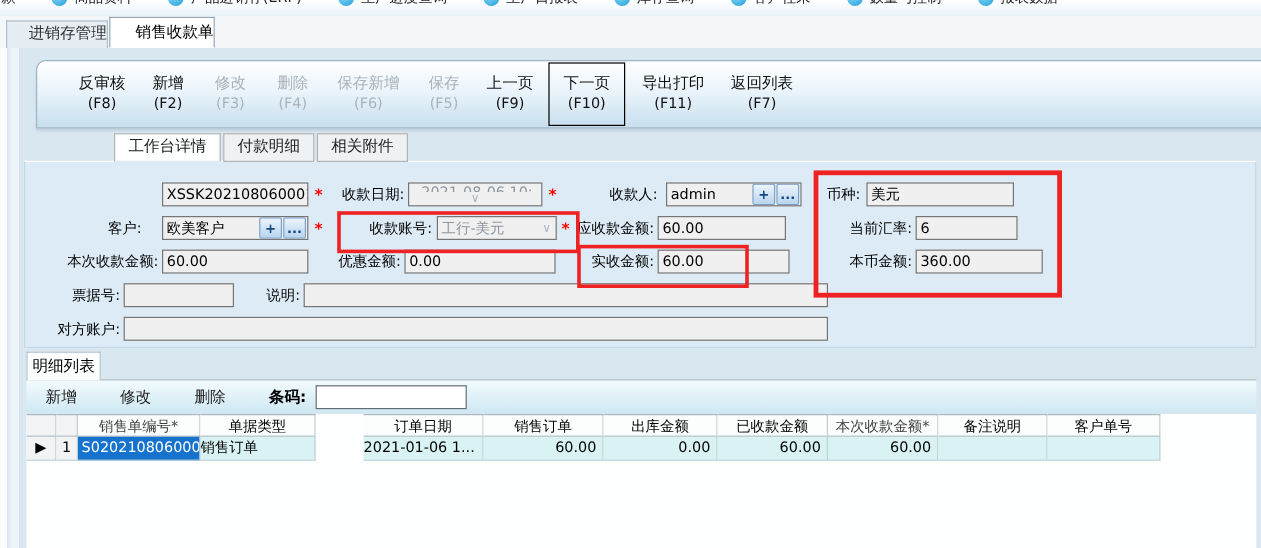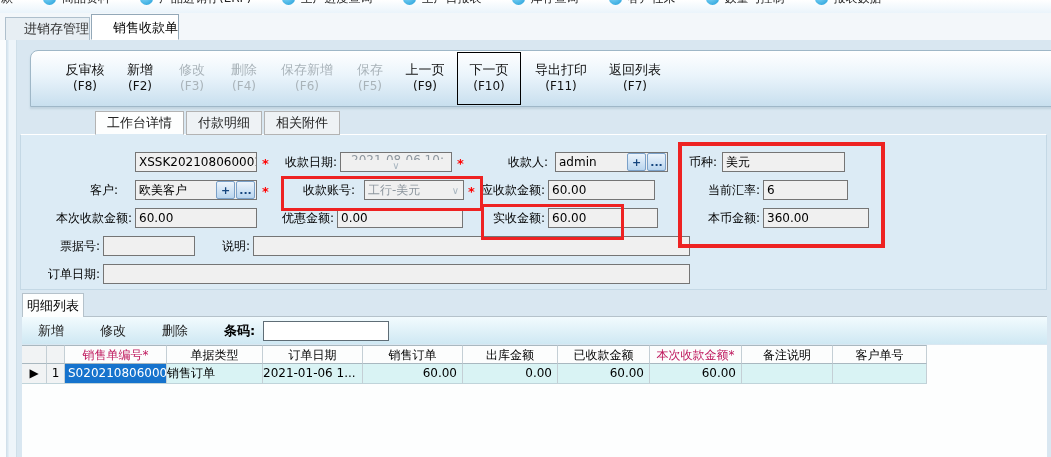--- a/index.html
+++ b/index.html
@@ -71,26 +71,26 @@
   .dbtn{margin-left:16px;font-size:13px;color:#222;cursor:pointer;white-space:nowrap;}
   .dbtn + .dbtn{margin-left:36px;}
   .bclabel{margin-left:36px;font-size:13px;font-weight:bold;white-space:nowrap;}
   .bcinput{margin-left:8px;width:126px;height:20px;box-sizing:border-box;background:#fff;border:1px solid #5f6d76;}
 
   .grid{position:absolute;left:22px;top:305px;right:4px;bottom:0;background:#fdfefe;overflow:hidden;}
   .grow{display:flex;}
   .gc{box-sizing:border-box;border-right:1px solid #c4cfd5;overflow:hidden;white-space:nowrap;}
   .ghead .gc{height:19px;line-height:18px;text-align:center;background:#fcfdfd;
              border-top:1px solid #a9b8c0;border-bottom:1px solid #a9b8c0;font-size:12px;}
-  .ghead .gc.red{color:#be185d;}
+  .ghead .gc.red{color:#404040;}
   .gdata .gc{height:20px;line-height:19px;background:#d9f3f4;border-bottom:1px solid #c0d4da;font-size:12px;}
   .gc.sel{background:#1673cd;color:#fff;padding-left:3px;}
   .gc.tl{padding-left:0;} .gc.tr{text-align:right;padding-right:5px;}
   .gc.ind{background:#f1f3f4;text-align:center;}
-  .c0{width:25px;} .cn{width:18px;} .c2{width:102px;} .c3{width:96px;} .c4{width:100px;}
+  .c0{width:25px;} .cn{width:18px;} .c2{width:102px;} .c3{width:96px;} .c4{width:100px;margin-left:40px;}
   .c5{width:100px;} .c6{width:95px;} .c7{width:92px;} .c8{width:92px;} .c9{width:91px;} .c10{width:94px;}
   .tri{font-size:9px;line-height:20px;}
 </style>
 </head>
 <body>
 
 <div id="root">
 
   <div class="menubar">
     <div class="menubar-inner">
@@ -212,21 +212,21 @@
         <span class="fval">美元</span>
       </div>
 
     <div class="flabel r2" style="left:16px;width:102px;">客户:</div>
     <div class="fbox r2" style="left:135px;width:122px;">
         <span class="fval">欧美客户</span>
         <span class="mini">+</span>
         <span class="mini">...</span>
       </div>
     <div class="star r2" style="left:262px;">*</div>
-    <div class="flabel r2" style="left:298px;width:62px;text-align:center;">收款账号:</div>
+    <div class="flabel r2" style="left:298px;width:62px;">收款账号:</div>
     <div class="fbox r2" style="left:364px;width:100px;">
         <span class="fval gray">工行-美元</span>
         <span class="chev">∨</span>
       </div>
     <div class="star r2" style="left:468px;">*</div>
     <div class="flabel r2" style="left:479px;width:66px;">应收款金额:</div>
     <div class="fbox r2" style="left:548px;width:107px;">
         <span class="fval">60.00</span>
       </div>
     <div class="flabel r2" style="left:698px;width:62px;">当前汇率:</div>
@@ -253,21 +253,21 @@
 
     <div class="flabel r4" style="left:40px;width:60px;">票据号:</div>
     <div class="fbox r4" style="left:103px;width:92px;">
         <span class="fval"></span>
       </div>
     <div class="flabel r4" style="left:208px;width:42px;">说明:</div>
     <div class="fbox r4" style="left:253px;width:437px;">
         <span class="fval"></span>
       </div>
 
-    <div class="flabel r5" style="left:38px;width:62px;">订单日期:</div>
+    <div class="flabel r5" style="left:38px;width:62px;">对方账户:</div>
     <div class="fbox r5" style="left:103px;width:587px;">
         <span class="fval"></span>
       </div>
 
     <div class="hl" style="left:281px;top:136px;width:196px;height:29px;"></div>
     <div class="hl" style="left:481px;top:164px;width:137px;height:30px;"></div>
     <div class="hl thick" style="left:678px;top:102px;width:199px;height:98px;"></div>
 
     <div class="dtab">明细列表</div>
     <div class="dtoolbar">

